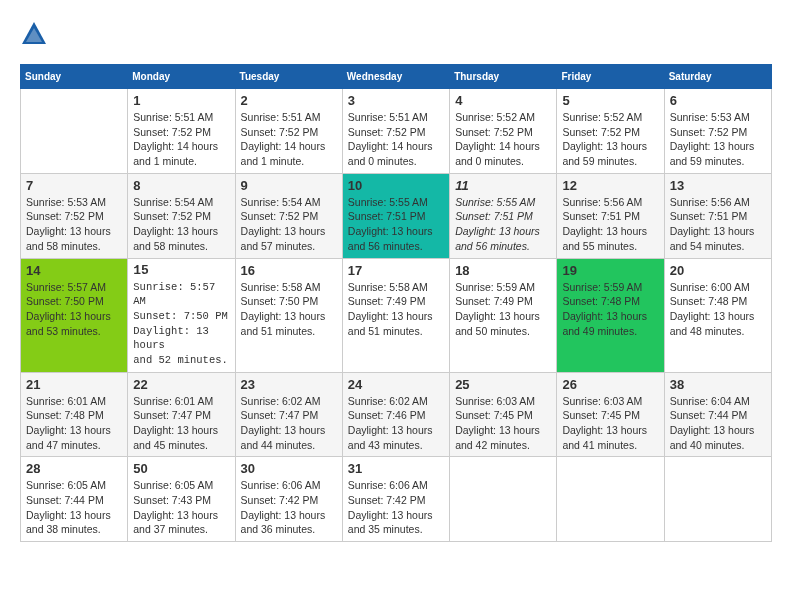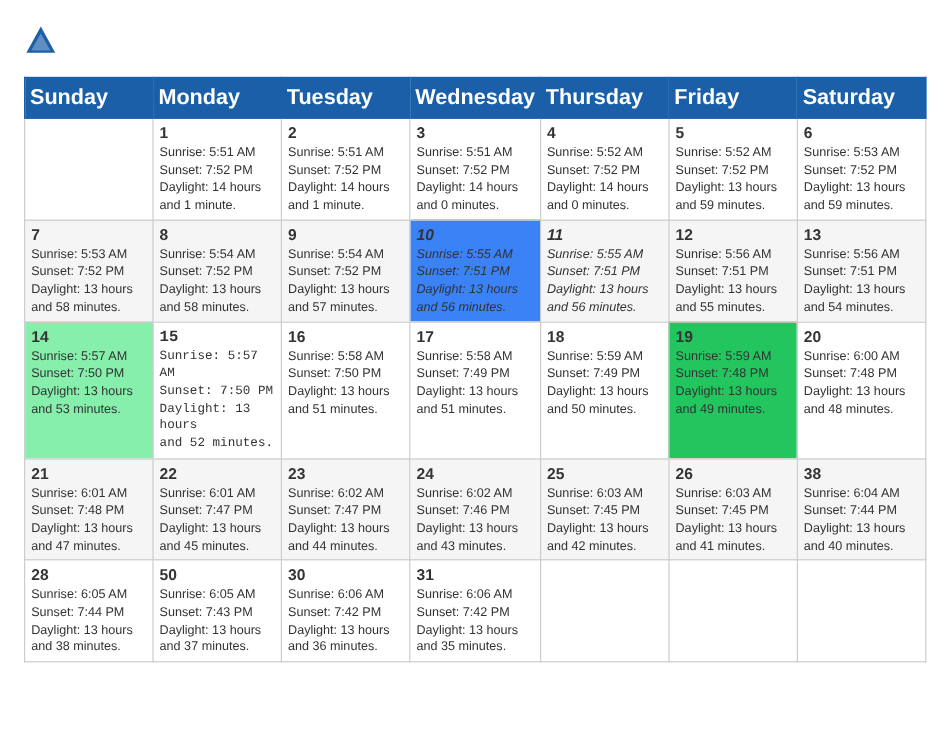--- a/index.html
+++ b/index.html
@@ -53,21 +53,21 @@
       color: #333;
     }
     .calendar {
       width: 100%;
       border-collapse: collapse;
     }
     .calendar th {
       background: #1a5fa8;
       color: #fff;
       padding: 6px 4px;
-      font-size: 18px;
+      font-size: 10px;
       text-align: left;
       border: 1px solid #1a5fa8;
     }
     .calendar td {
       border: 1px solid #ccc;
       vertical-align: top;
       padding: 4px 5px;
       width: calc(100% / 7);
       min-height: 80px;
       font-size: 11px;
@@ -159,39 +159,39 @@
           <div class="day-info">Sunrise: 5:53 AM<br>Sunset: 7:52 PM<br>Daylight: 13 hours<br>and 58 minutes.</div>
         </td>
         <td style="background: rgb(245, 245, 245);">
           <div class="day-num">8</div>
           <div class="day-info">Sunrise: 5:54 AM<br>Sunset: 7:52 PM<br>Daylight: 13 hours<br>and 58 minutes.</div>
         </td>
         <td style="background: rgb(245, 245, 245);">
           <div class="day-num">9</div>
           <div class="day-info">Sunrise: 5:54 AM<br>Sunset: 7:52 PM<br>Daylight: 13 hours<br>and 57 minutes.</div>
         </td>
-        <td style="background: #3b82f6; font-style: italic;">
+        <td style="background: #14b8a6;">
           <div class="day-num">10</div>
           <div class="day-info">Sunrise: 5:55 AM<br>Sunset: 7:51 PM<br>Daylight: 13 hours<br>and 56 minutes.</div>
         </td>
         <td style="background: rgb(245, 245, 245); font-style: italic;">
           <div class="day-num">11</div>
           <div class="day-info">Sunrise: 5:55 AM<br>Sunset: 7:51 PM<br>Daylight: 13 hours<br>and 56 minutes.</div>
         </td>
         <td style="background: rgb(245, 245, 245);">
           <div class="day-num">12</div>
           <div class="day-info">Sunrise: 5:56 AM<br>Sunset: 7:51 PM<br>Daylight: 13 hours<br>and 55 minutes.</div>
         </td>
         <td style="background: rgb(245, 245, 245);">
           <div class="day-num">13</div>
           <div class="day-info">Sunrise: 5:56 AM<br>Sunset: 7:51 PM<br>Daylight: 13 hours<br>and 54 minutes.</div>
         </td>
       </tr>
       <tr>
-        <td style="background: #86efac;">
+        <td style="background: #84cc16;">
           <div class="day-num">14</div>
           <div class="day-info">Sunrise: 5:57 AM<br>Sunset: 7:50 PM<br>Daylight: 13 hours<br>and 53 minutes.</div>
         </td>
         <td style="background: rgb(255, 255, 255); font-family: Liberation Mono, monospace;">
           <div class="day-num">15</div>
           <div class="day-info">Sunrise: 5:57 AM<br>Sunset: 7:50 PM<br>Daylight: 13 hours<br>and 52 minutes.</div>
         </td>
         <td style="background: rgb(255, 255, 255);">
           <div class="day-num">16</div>
           <div class="day-info">Sunrise: 5:58 AM<br>Sunset: 7:50 PM<br>Daylight: 13 hours<br>and 51 minutes.</div>

